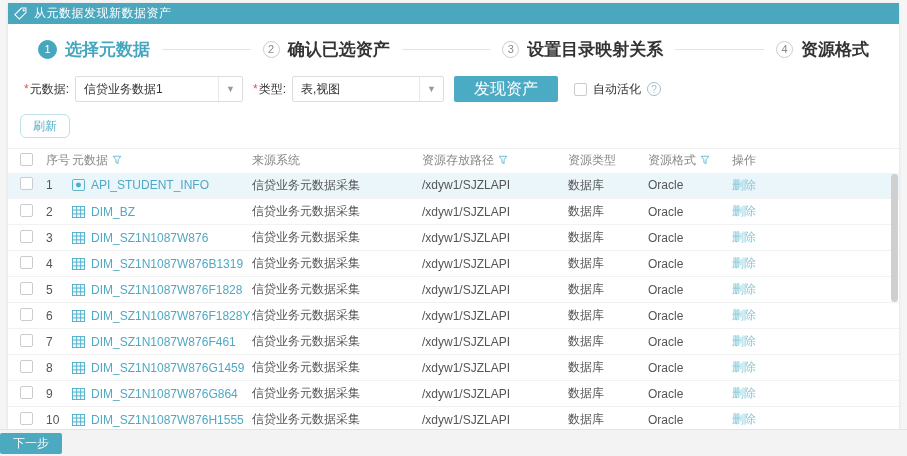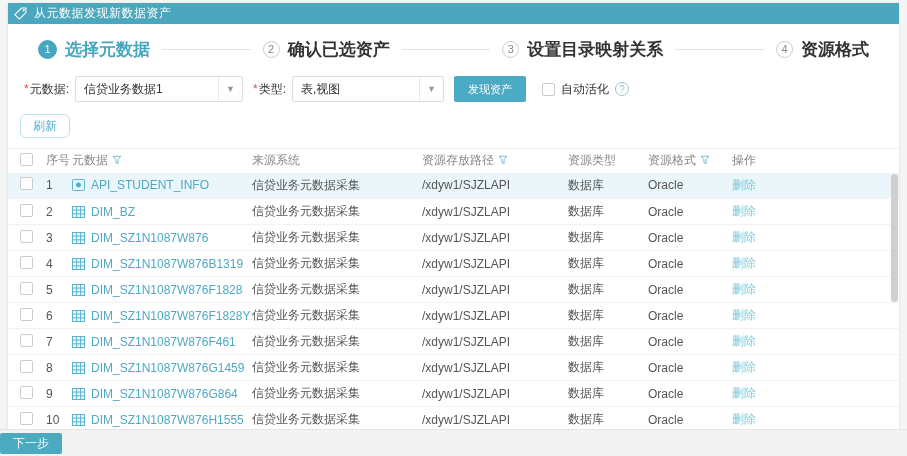--- a/index.html
+++ b/index.html
@@ -47,21 +47,21 @@
   }
   .select .sval { padding: 0 8px; flex: 1; color: #333; }
   .select .arrow-box {
     width: 24px; height: 100%; border-left: 1px solid #e8e8e8;
     display: flex; align-items: center; justify-content: center; color: #999; font-size: 9px;
   }
   .sel-meta { width: 168px; margin-right: 10px; }
   .sel-type { width: 152px; }
   .btn-primary {
     background: #4BABC4; color: #fff; border: none; border-radius: 2px;
-    height: 26px; padding: 0 14px; font-size: 11px; margin-left: 10px; cursor: pointer;
+    height: 26px; padding: 0 20px; font-size: 16px; margin-left: 10px; cursor: pointer;
     font-family: inherit;
   }
   .cb {
     width: 13px; height: 13px; border: 1px solid #ccc; border-radius: 2px;
     background: #fff; display: inline-block; flex: none; cursor: pointer;
   }
   .auto-act { display: flex; align-items: center; margin-left: 16px; }
   .auto-act .cb { margin-right: 6px; }
   .qicon {
     width: 14px; height: 14px; border: 1px solid #9fbfca; border-radius: 50%;

